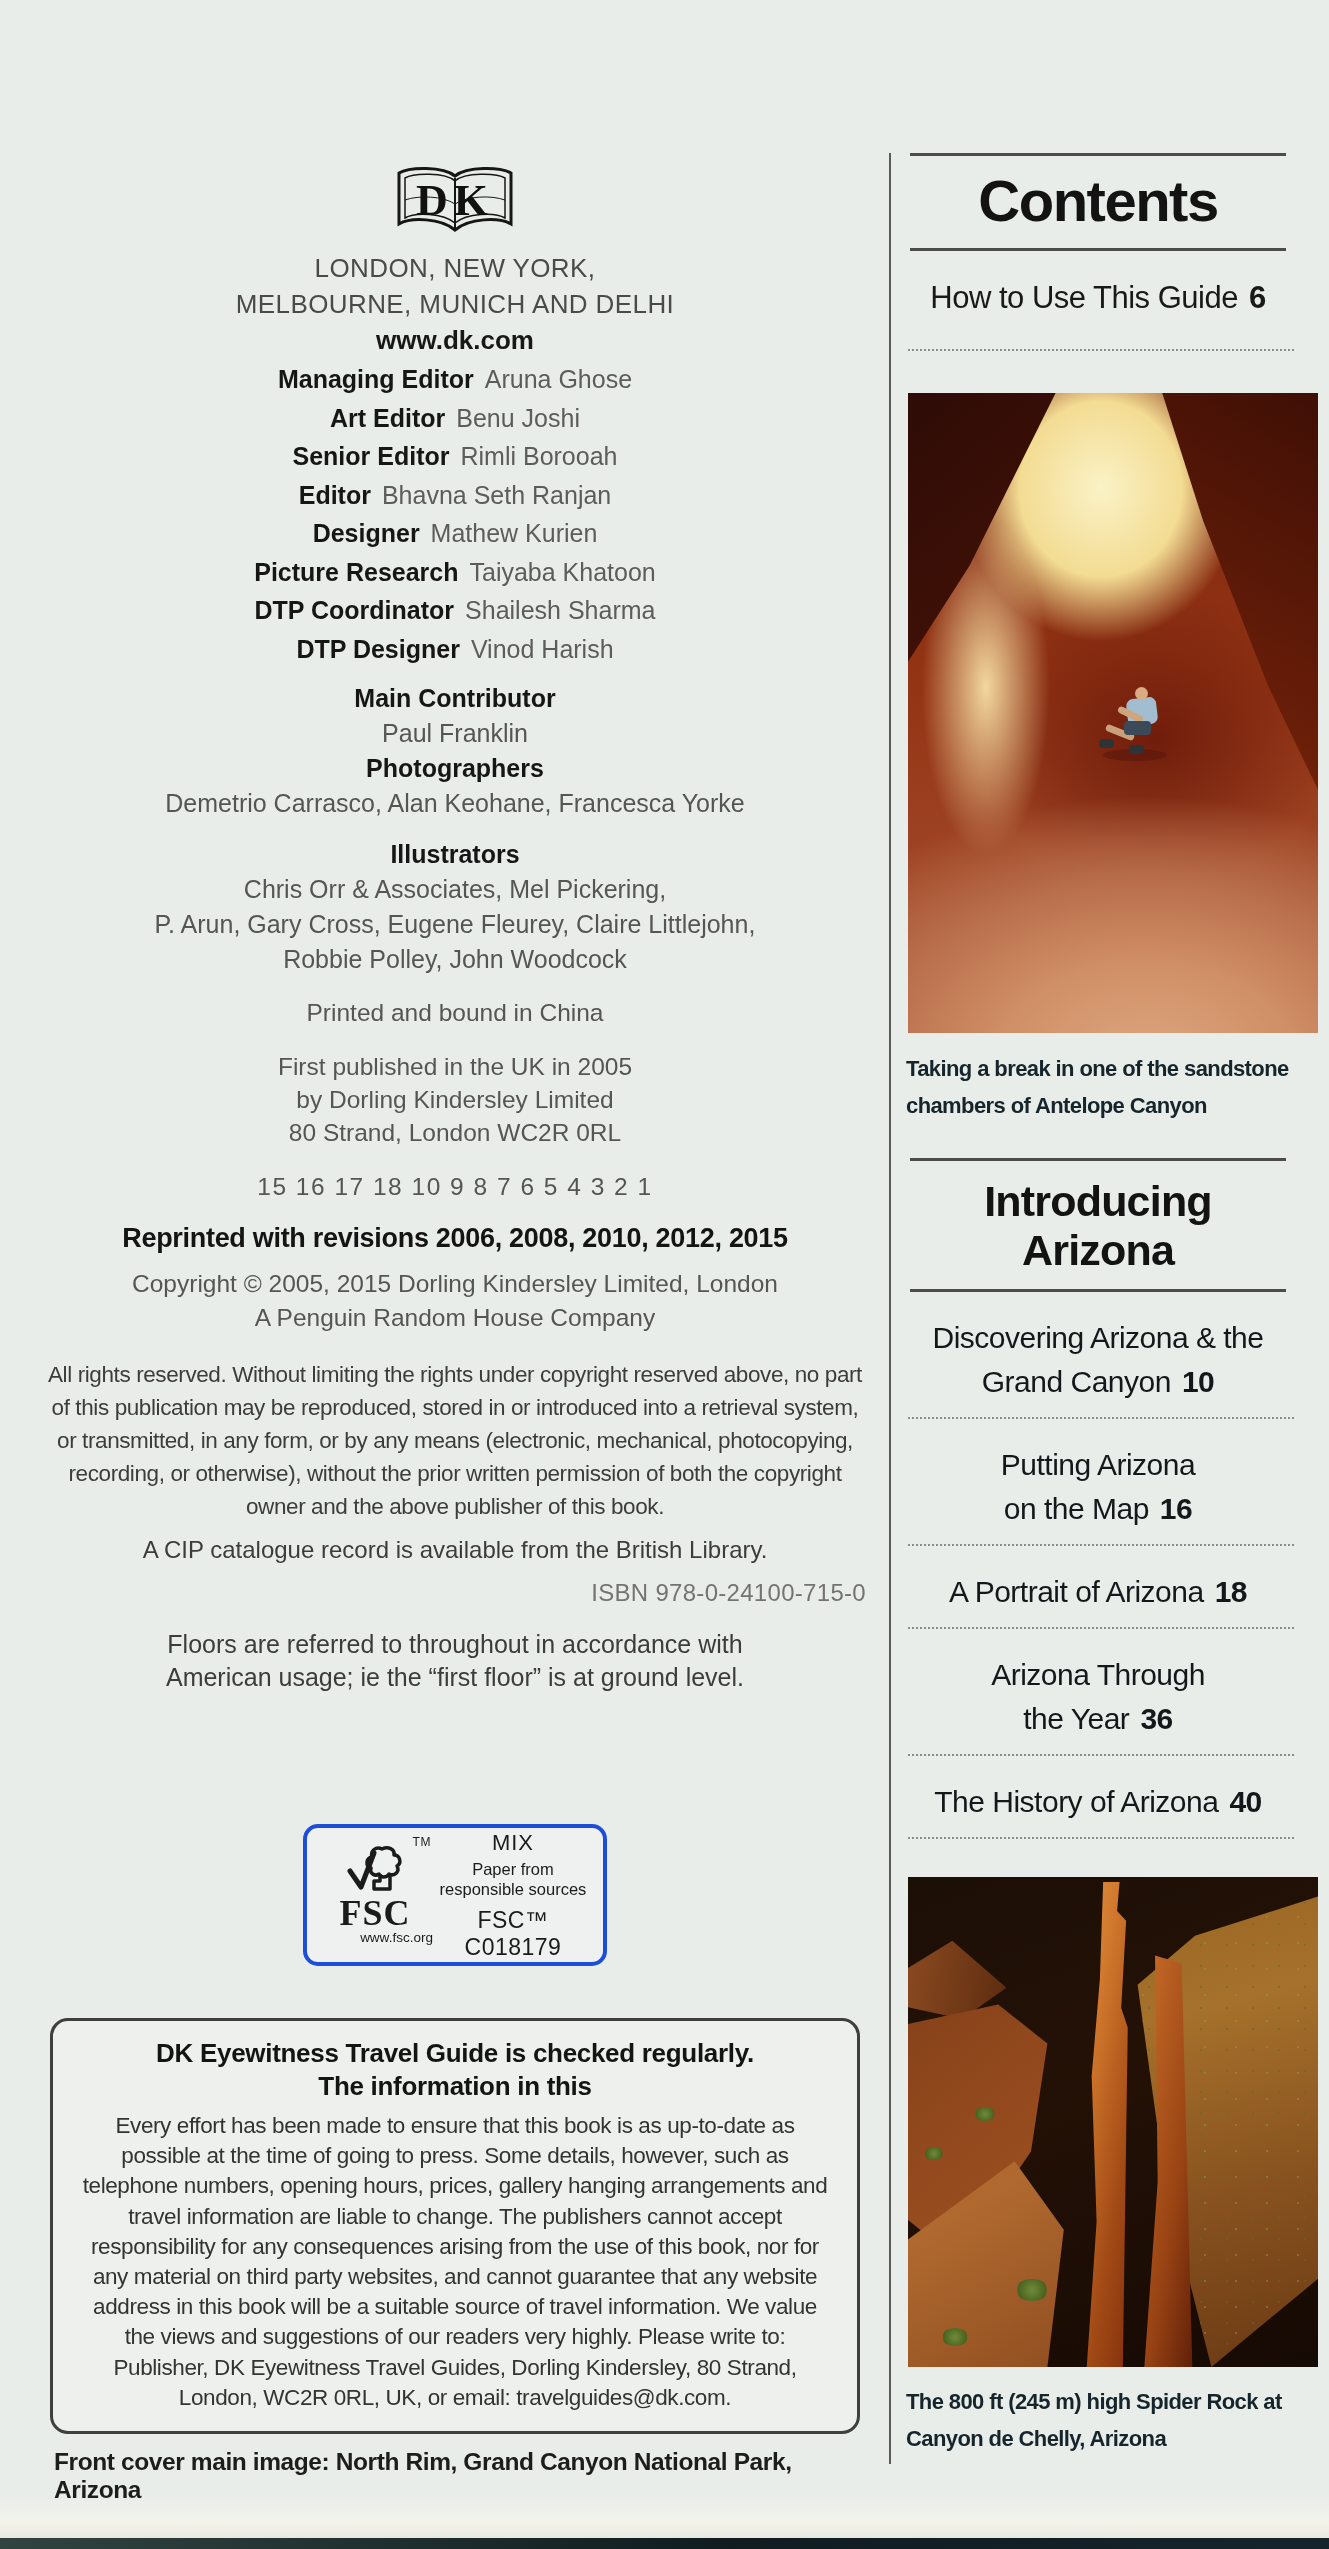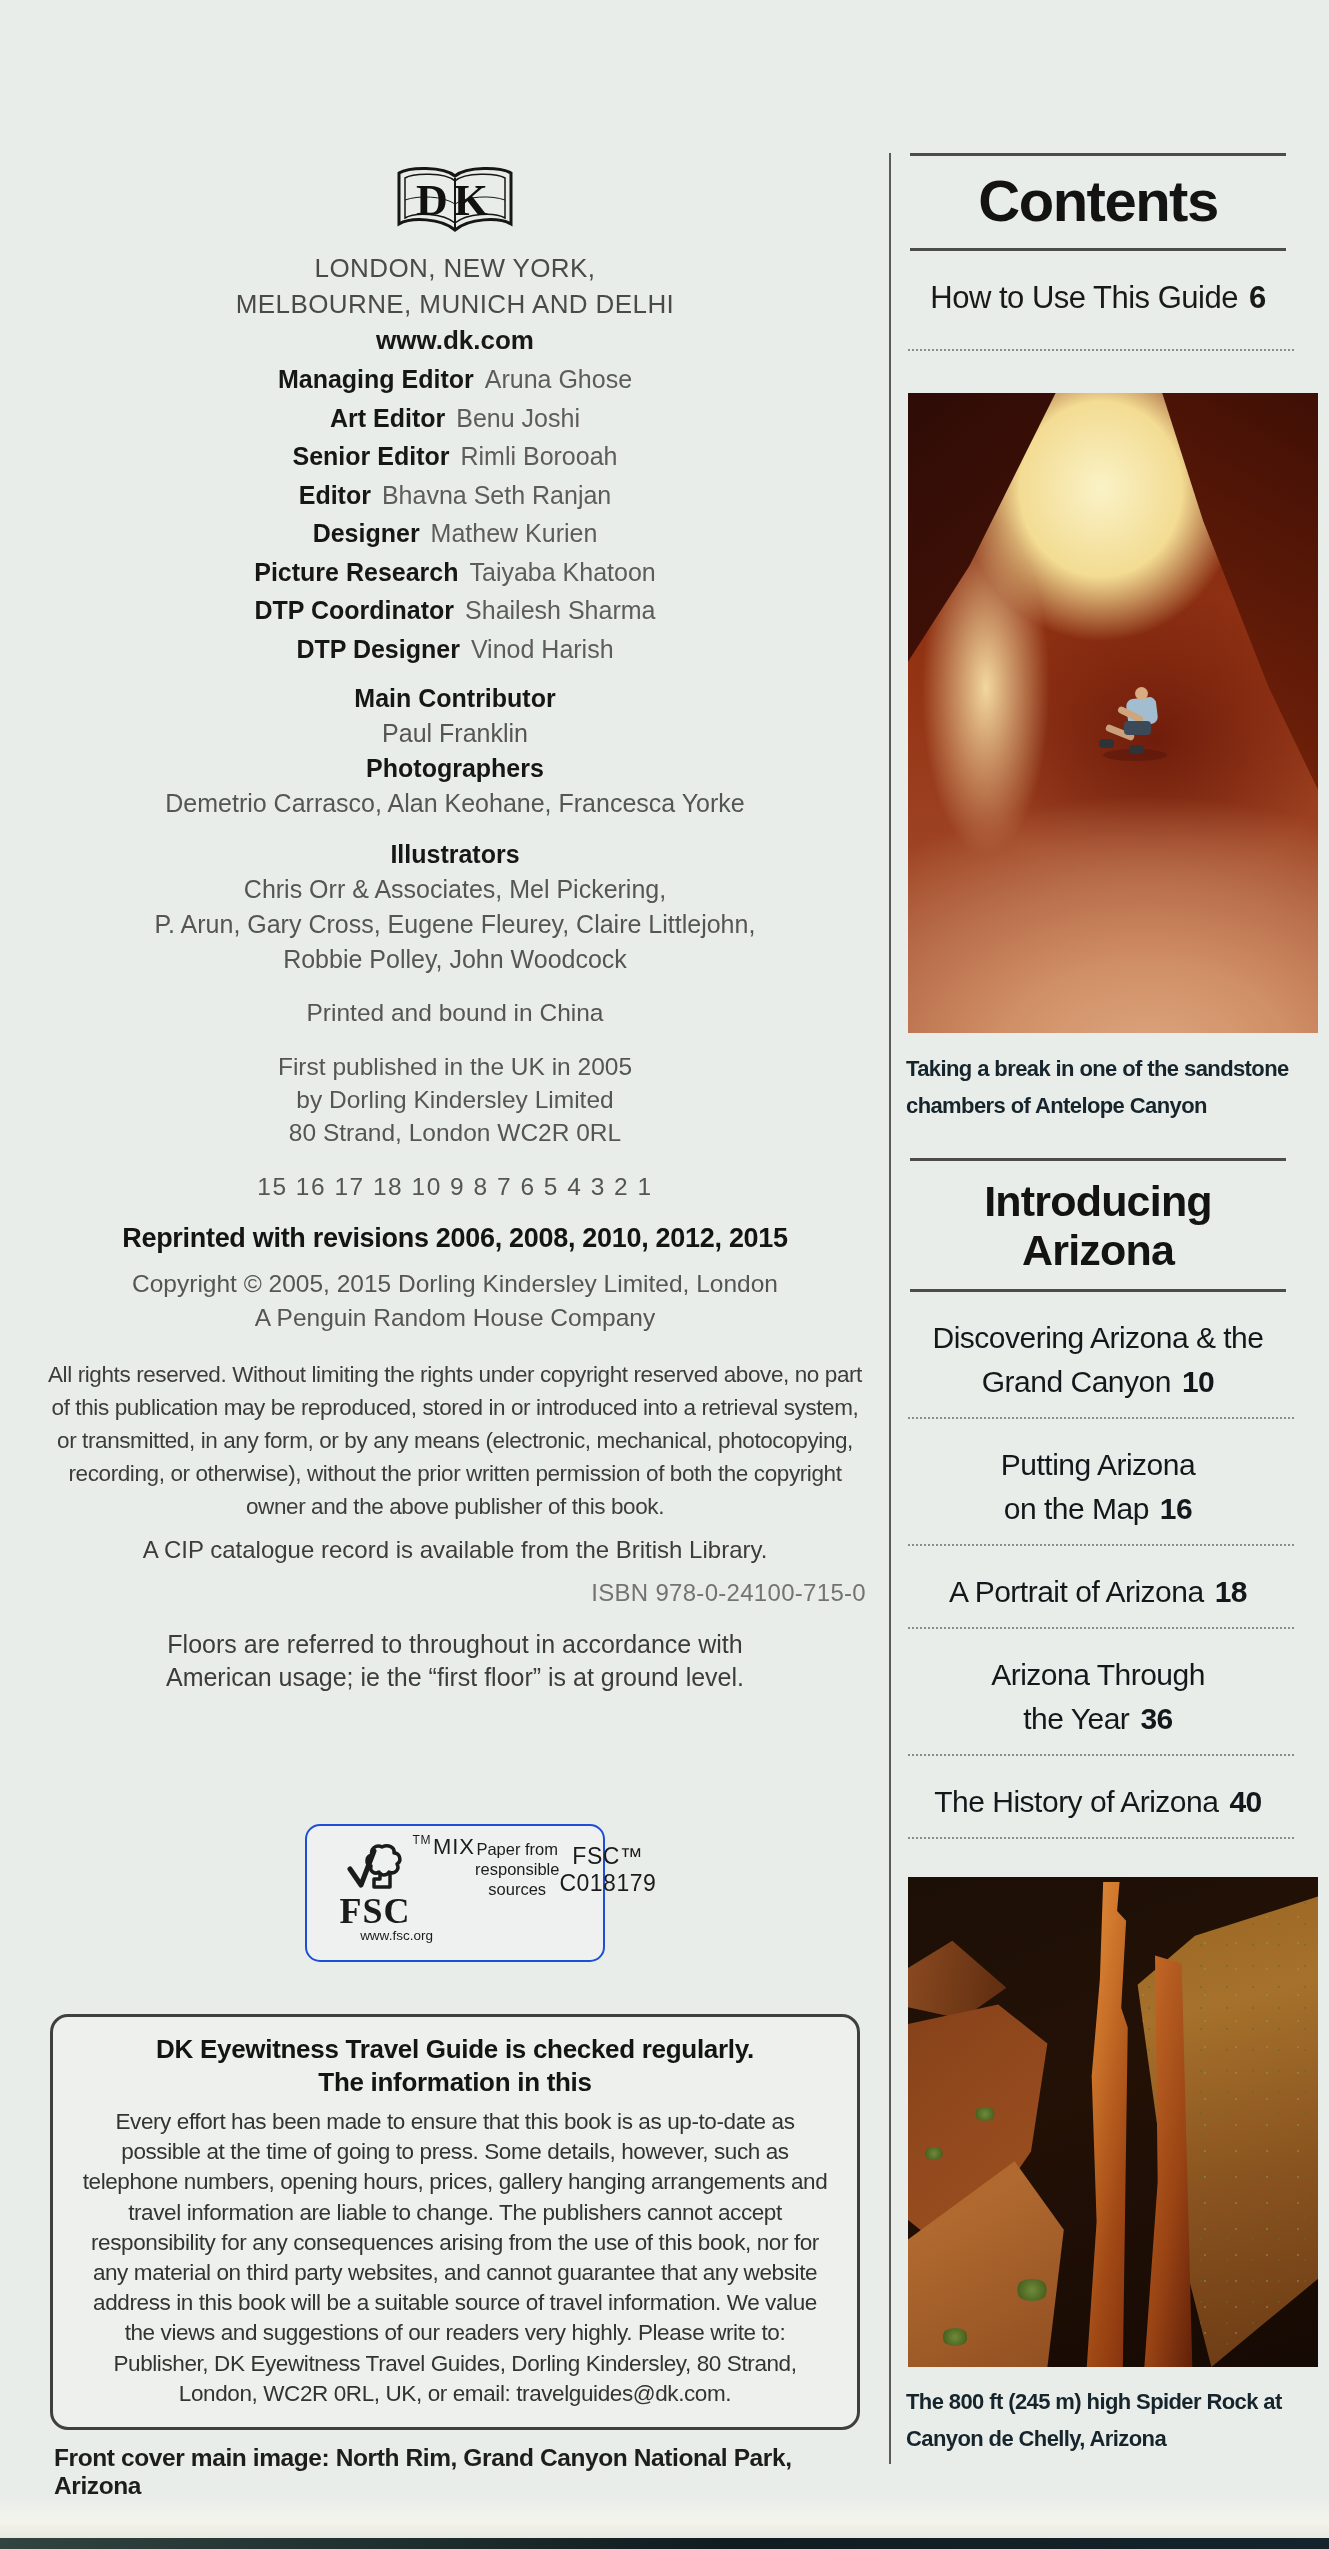--- a/index.html
+++ b/index.html
@@ -30,28 +30,28 @@
   .reprint{margin-top:17px;font-size:27px;font-weight:bold;color:#141414;letter-spacing:-.3px;line-height:36px;}
   .copyright{margin-top:11px;font-size:24.5px;line-height:34px;color:#555;}
   .rights{margin:23px 0 0;font-size:22.5px;line-height:33px;letter-spacing:-.4px;color:#3c3c3c;}
   .cip{margin-top:13px;font-size:24px;color:#3c3c3c;}
   .isbn{margin-top:15px;font-size:24px;color:#737373;letter-spacing:.3px;text-align:right;}
   .floors{margin-top:21px;font-size:25px;line-height:33px;color:#3c3c3c;padding:0 90px;}
 
   
   .fsc-box{
     width:276px;height:118px;margin:130px auto 0;
-    border:2px solid #1d4ed8;border-radius:15px;background:rgba(255,255,255,.25);
+    border:4px solid #1d4ed8;border-radius:15px;background:rgba(255,255,255,.25);
     display:flex;padding:9px 10px 7px;text-align:center;color:#1b1b1b;
   }
   .fsc-left{width:42%;position:relative;}
   .fsc-tm{position:absolute;top:-2px;right:2px;font-size:12px;letter-spacing:.5px;}
   .fsc-acronym{font-family:"Liberation Serif",serif;font-weight:bold;font-size:36px;line-height:32px;letter-spacing:1px;margin-top:-4px;}
   .fsc-url{font-size:13.5px;margin-top:1px;text-align:right;}
-  .fsc-right{width:58%;display:flex;flex-direction:row;}
+  .fsc-right{width:58%;display:flex;flex-direction:column;justify-content:center;}
   .fsc-mix{font-size:22px;letter-spacing:1px;line-height:24px;}
   .fsc-src{font-size:16.5px;line-height:20px;margin-top:4px;}
   .fsc-code{font-size:23px;margin-top:8px;letter-spacing:.5px;}
 
   
   .info-box{
     margin:52px auto 0;width:756px;border:3px solid #3f3f3f;border-radius:18px;
     padding:16px 24px 18px;background:rgba(255,255,255,.18);
   }
   .box-h{font-size:26px;font-weight:bold;line-height:33px;color:#141414;letter-spacing:-.3px;}

